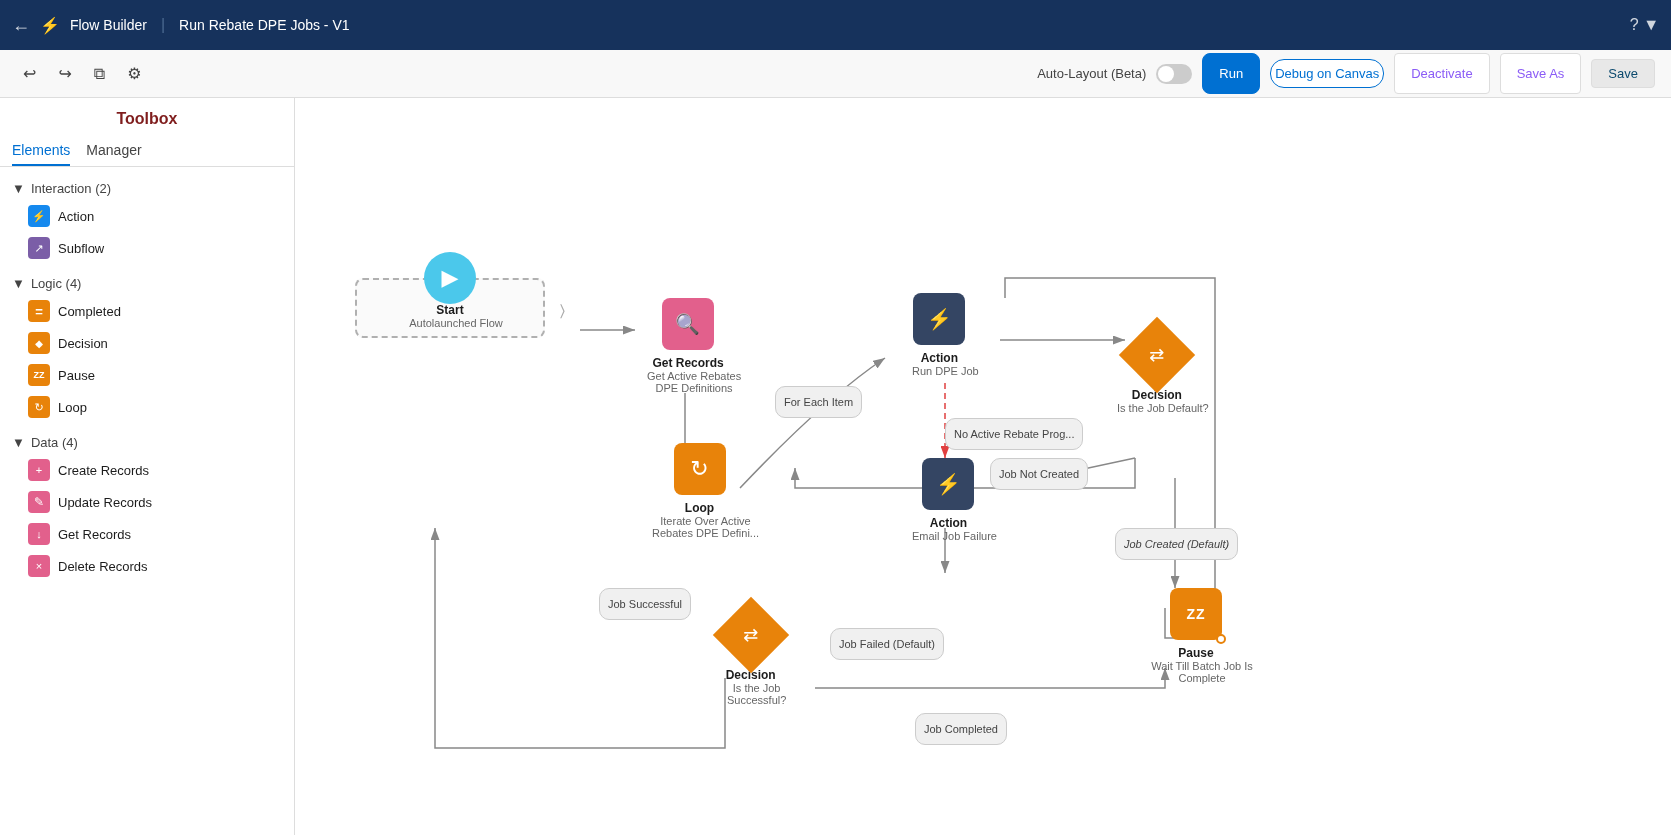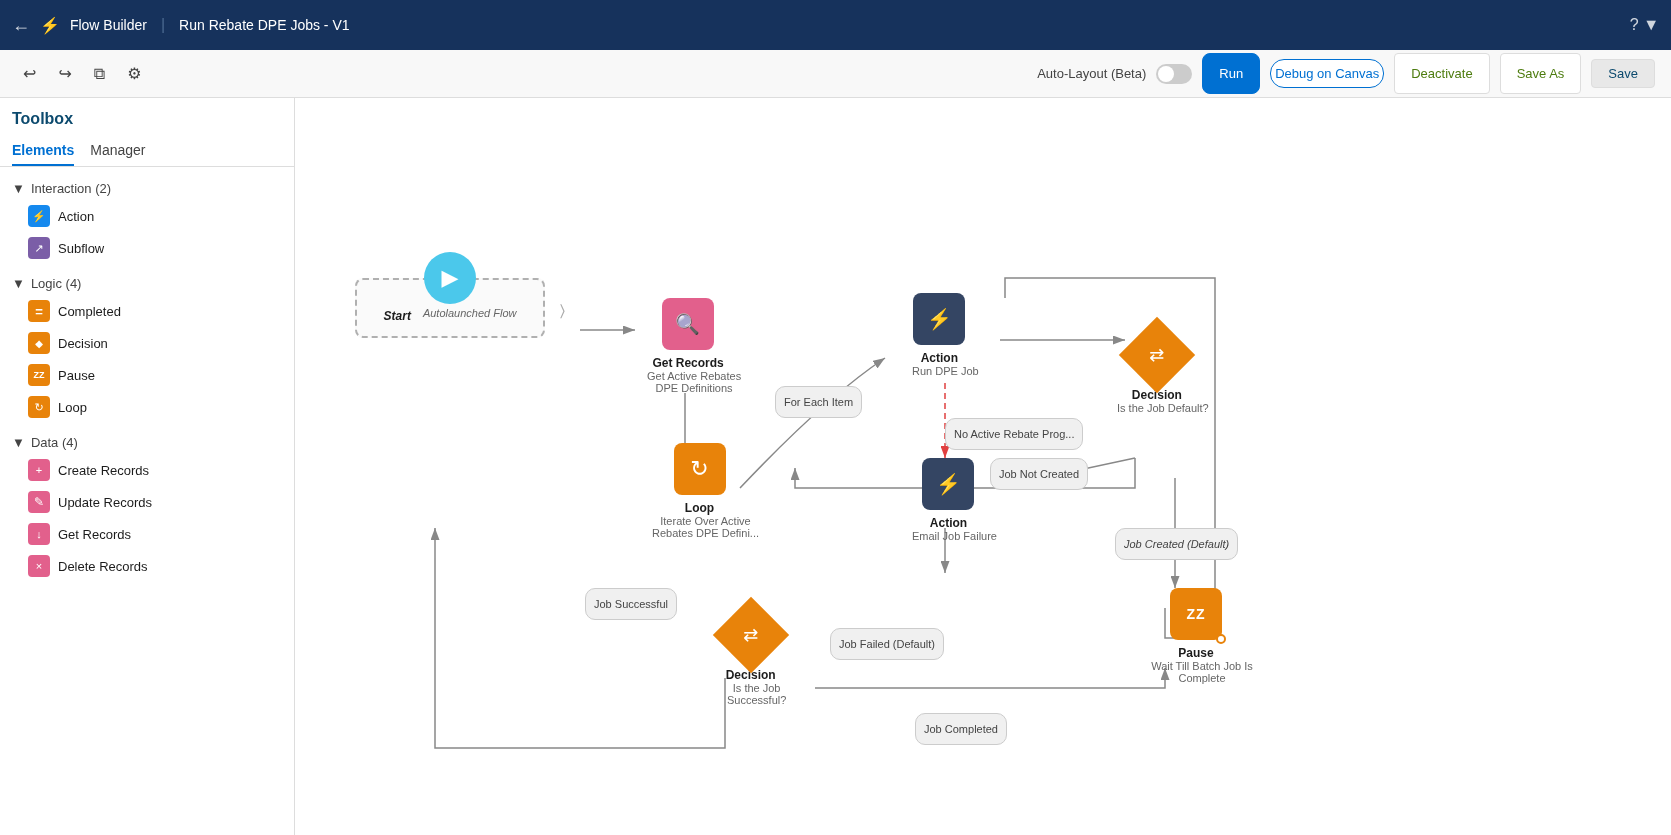--- a/index.html
+++ b/index.html
@@ -109,21 +109,21 @@
       background: white;
       color: #0070d2;
       border: 1px solid #0070d2;
       padding: 6px 4px;
       border-radius: 14px;
       cursor: pointer;
       font-size: 13px;
     }
     .btn-neutral {
       background: white;
-      color: #4d7c0f;
+      color: #8b5cf6;
       border: 1px solid #ddd;
       padding: 12px 16px;
       border-radius: 4px;
       cursor: pointer;
       font-size: 13px;
     }
     .btn-disabled {
       background: #e8e8e8;
       color: #0c4a6e;
       border: 1px solid #ddd;
@@ -143,41 +143,42 @@
     .sidebar {
       width: 295px;
       background: white;
       border-right: 1px solid #ddd;
       overflow-y: auto;
       padding: 12px 0;
     }
     .sidebar-title {
       font-size: 16px;
       font-weight: 600;
-      color: #0c4a6e;
+      color: #7f1d1d;
       padding: 0 12px 8px 12px;
+      text-align: center;
     }
     .sidebar-tabs {
       display: flex;
       border-bottom: 1px solid #ddd;
       padding: 0 12px;
       gap: 16px;
       margin-bottom: 10px;
     }
     .sidebar-tab {
       font-size: 14px;
       padding: 6px 0;
       cursor: pointer;
       color: #444;
       border-bottom: 2px solid transparent;
     }
     .sidebar-tab.active {
       color: #0070d2;
       border-bottom: 2px solid #0070d2;
-      font-weight: 700;
+      font-weight: 400;
     }
     .sidebar-section {
       padding: 0 0 8px 0;
     }
     .sidebar-section-header {
       display: flex;
       align-items: center;
       gap: 6px;
       padding: 4px 12px;
       font-size: 13px;
@@ -401,21 +402,21 @@
           </marker>
           <marker id="arrowhead-red" markerWidth="8" markerHeight="6" refX="8" refY="3" orient="auto">
             <polygon points="0 0, 8 3, 0 6" fill="#e04040"></polygon>
           </marker>
         </defs>
       </svg>
 
       <div class="flow-node" style="left: 60px; top: 180px;">
         <div style="position:relative; width:190px; height:60px;">
           <div style="position:absolute; top:-26px; left:69px; width:52px; height:52px; border-radius:50%; background:#4bc8eb; display:flex; align-items:center; justify-content:center; color:white; font-size:22px; z-index:2;">▶</div>
-          <div style="width:190px; height:60px; border: 2px dashed #b0b0b0; border-radius:8px; background:#fafafa; display:flex; flex-direction:row; align-items:center; justify-content:center; padding-top:10px;font-style:italic;">
+          <div style="width:190px; height:60px; border: 2px dashed #b0b0b0; border-radius:8px; background:#fafafa; display:flex; flex-direction:column; align-items:center; justify-content:center; padding-top:10px;">
             <div class="node-label">Start</div>
             <div class="node-sublabel">Autolaunched Flow</div>
           </div>
         </div>
         <div style="font-size:16px; color:#aaa; position:absolute; right:-20px; top:24px; cursor:default;">〉</div>
       </div>
 
       <div class="flow-node" style="left: 340px; top: 200px;">
         <div style="width:52px; height:52px; border-radius:8px; background:#e2608c; display:flex; align-items:center; justify-content:center; color:white; font-size:20px;">🔍</div>
         <div class="node-label">Get Records</div>
@@ -466,21 +467,21 @@
       </div>
 
       <div class="conn-label" style="left: 480px; top: 288px;">For Each Item</div>
 
       <div class="conn-label" style="left: 650px; top: 320px;">No Active Rebate Prog...</div>
 
       <div class="conn-label" style="left: 695px; top: 360px;">Job Not Created</div>
 
       <div class="conn-label" style="left: 820px; top: 430px; font-style: italic;">Job Created (Default)</div>
 
-      <div class="conn-label" style="left: 290px; top: 490px;">Job Successful</div>
+      <div class="conn-label" style="left: 304px; top: 490px;">Job Successful</div>
 
       <div class="conn-label" style="left: 535px; top: 530px;">Job Failed (Default)</div>
 
       <div class="conn-label" style="left: 620px; top: 615px;">Job Completed</div>
 
     </div>
   </div>
 
 </div>
 

